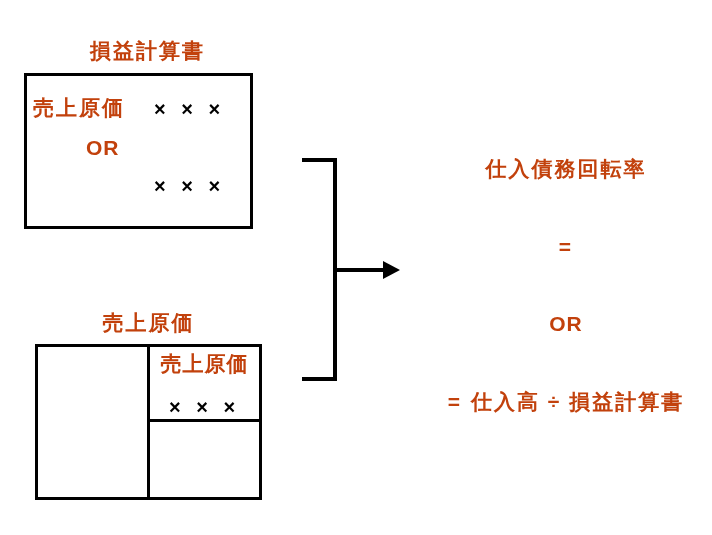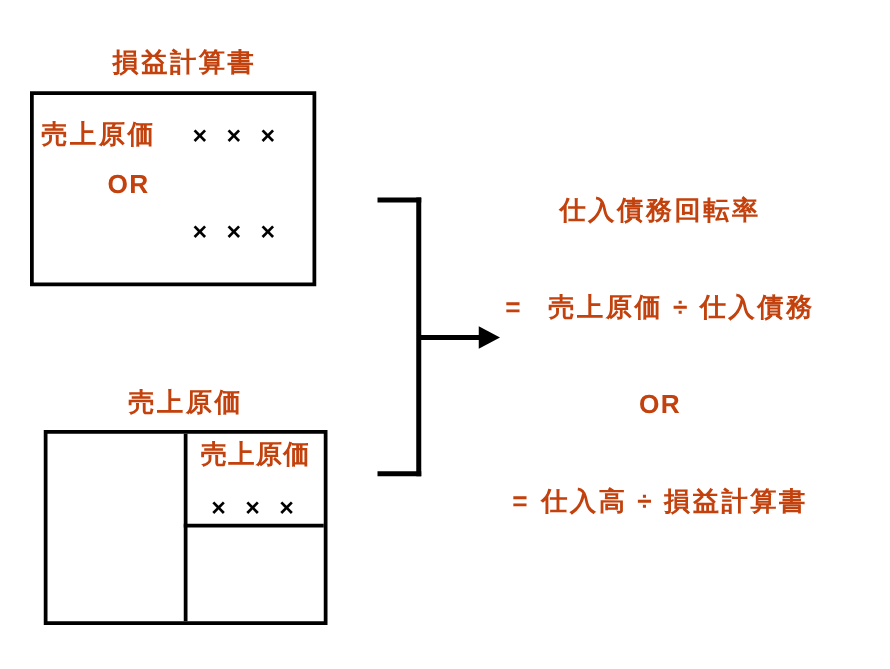--- a/index.html
+++ b/index.html
@@ -42,21 +42,21 @@
   .arrow-head {
     position: absolute;
     width: 0;
     height: 0;
     border-left: 17px solid #000000;
     border-top: 9px solid transparent;
     border-bottom: 9px solid transparent;
   }
   .formula-col {
     position: absolute;
-    left: 386px;
+    left: 424px;
     top: 157px;
     width: 284px;
     display: flex;
     flex-direction: column;
     align-items: center;
   }
   .formula-line { display: flex; align-items: baseline; }
   .gap-wide { column-gap: 20px; }
   .gap-narrow { column-gap: 9px; }
 </style>
@@ -93,21 +93,20 @@
   <div class="bar" style="left:302px; top:377px; width:35px; height:4px;"></div>
 
   <div class="bar" style="left:335px; top:268px; width:50px; height:4px;"></div>
   <div class="arrow-head" style="left:383px; top:261px;"></div>
 
   <div class="formula-col">
     <div class="jp" style="letter-spacing:2px;">仕入債務回転率</div>
 
     <div class="formula-line gap-wide" style="margin-top:54px;">
       <span class="jp">=</span>
-      <span class="jp">売上原価 ÷ 仕入債務</span>
     </div>
 
     <div class="jp" style="margin-top:53px; letter-spacing:1px;">OR</div>
 
     <div class="formula-line gap-narrow" style="margin-top:54px;">
       <span class="jp">=</span>
       <span class="jp">仕入高 ÷ 損益計算書</span>
     </div>
   </div>
 

